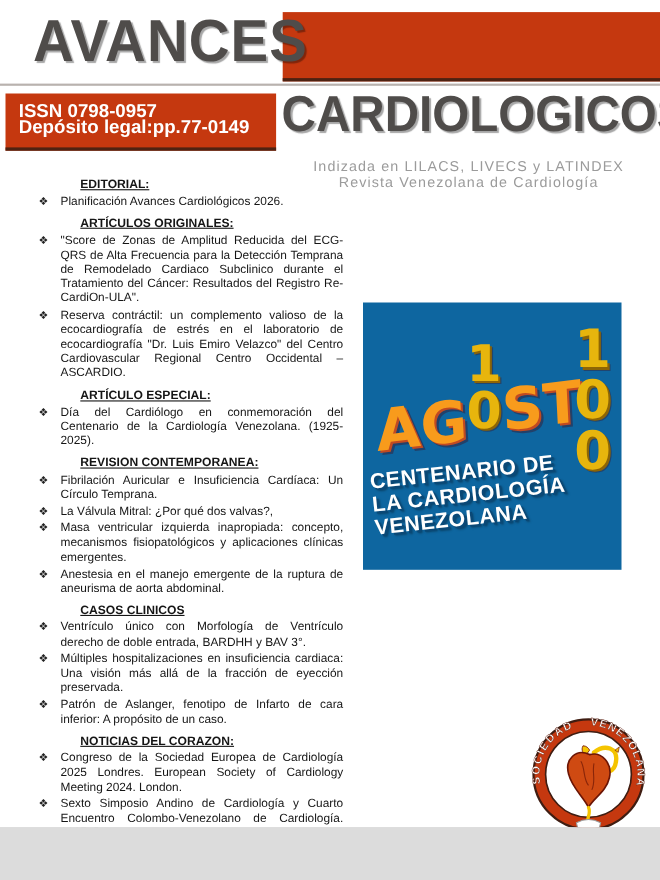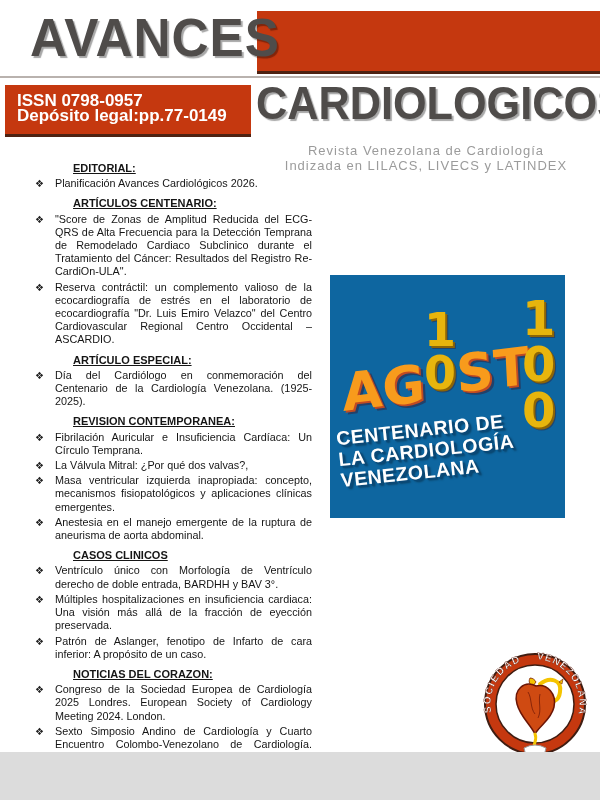--- a/index.html
+++ b/index.html
@@ -75,36 +75,36 @@
   <div class="title-avances">AVANCES</div>
 
   <div class="issn-band">
     <div>ISSN 0798-0957</div>
     <div>Depósito legal:pp.77-0149</div>
   </div>
 
   <div class="title-cardiologicos">CARDIOLOGICOS</div>
 
   <div class="subtitles">
+    <div>Indizada en LILACS, LIVECS y LATINDEX</div>
     <div>Revista Venezolana de Cardiología</div>
-    <div>Indizada en LILACS, LIVECS y LATINDEX</div>
   </div>
 
   <div class="toc">
 
     <div class="toc-section">
       <div class="toc-title">EDITORIAL:</div>
       <div class="toc-item">
         <span class="bullet">❖</span>
         <span>Planificación Avances Cardiológicos 2026.</span>
       </div>
     </div>
 
     <div class="toc-section">
-      <div class="toc-title">ARTÍCULOS CENTENARIO:</div>
+      <div class="toc-title">ARTÍCULOS ORIGINALES:</div>
       <div class="toc-item">
         <span class="bullet">❖</span>
         <span>"Score de Zonas de Amplitud Reducida del ECG-QRS de Alta Frecuencia para la Detección Temprana de Remodelado Cardiaco Subclinico durante el Tratamiento del Cáncer: Resultados del Registro Re-CardiOn-ULA".</span>
       </div>
       <div class="toc-item">
         <span class="bullet">❖</span>
         <span>Reserva contráctil: un complemento valioso de la ecocardiografía de estrés en el laboratorio de ecocardiografía "Dr. Luis Emiro Velazco" del Centro Cardiovascular Regional Centro Occidental – ASCARDIO.</span>
       </div>
     </div>
 

